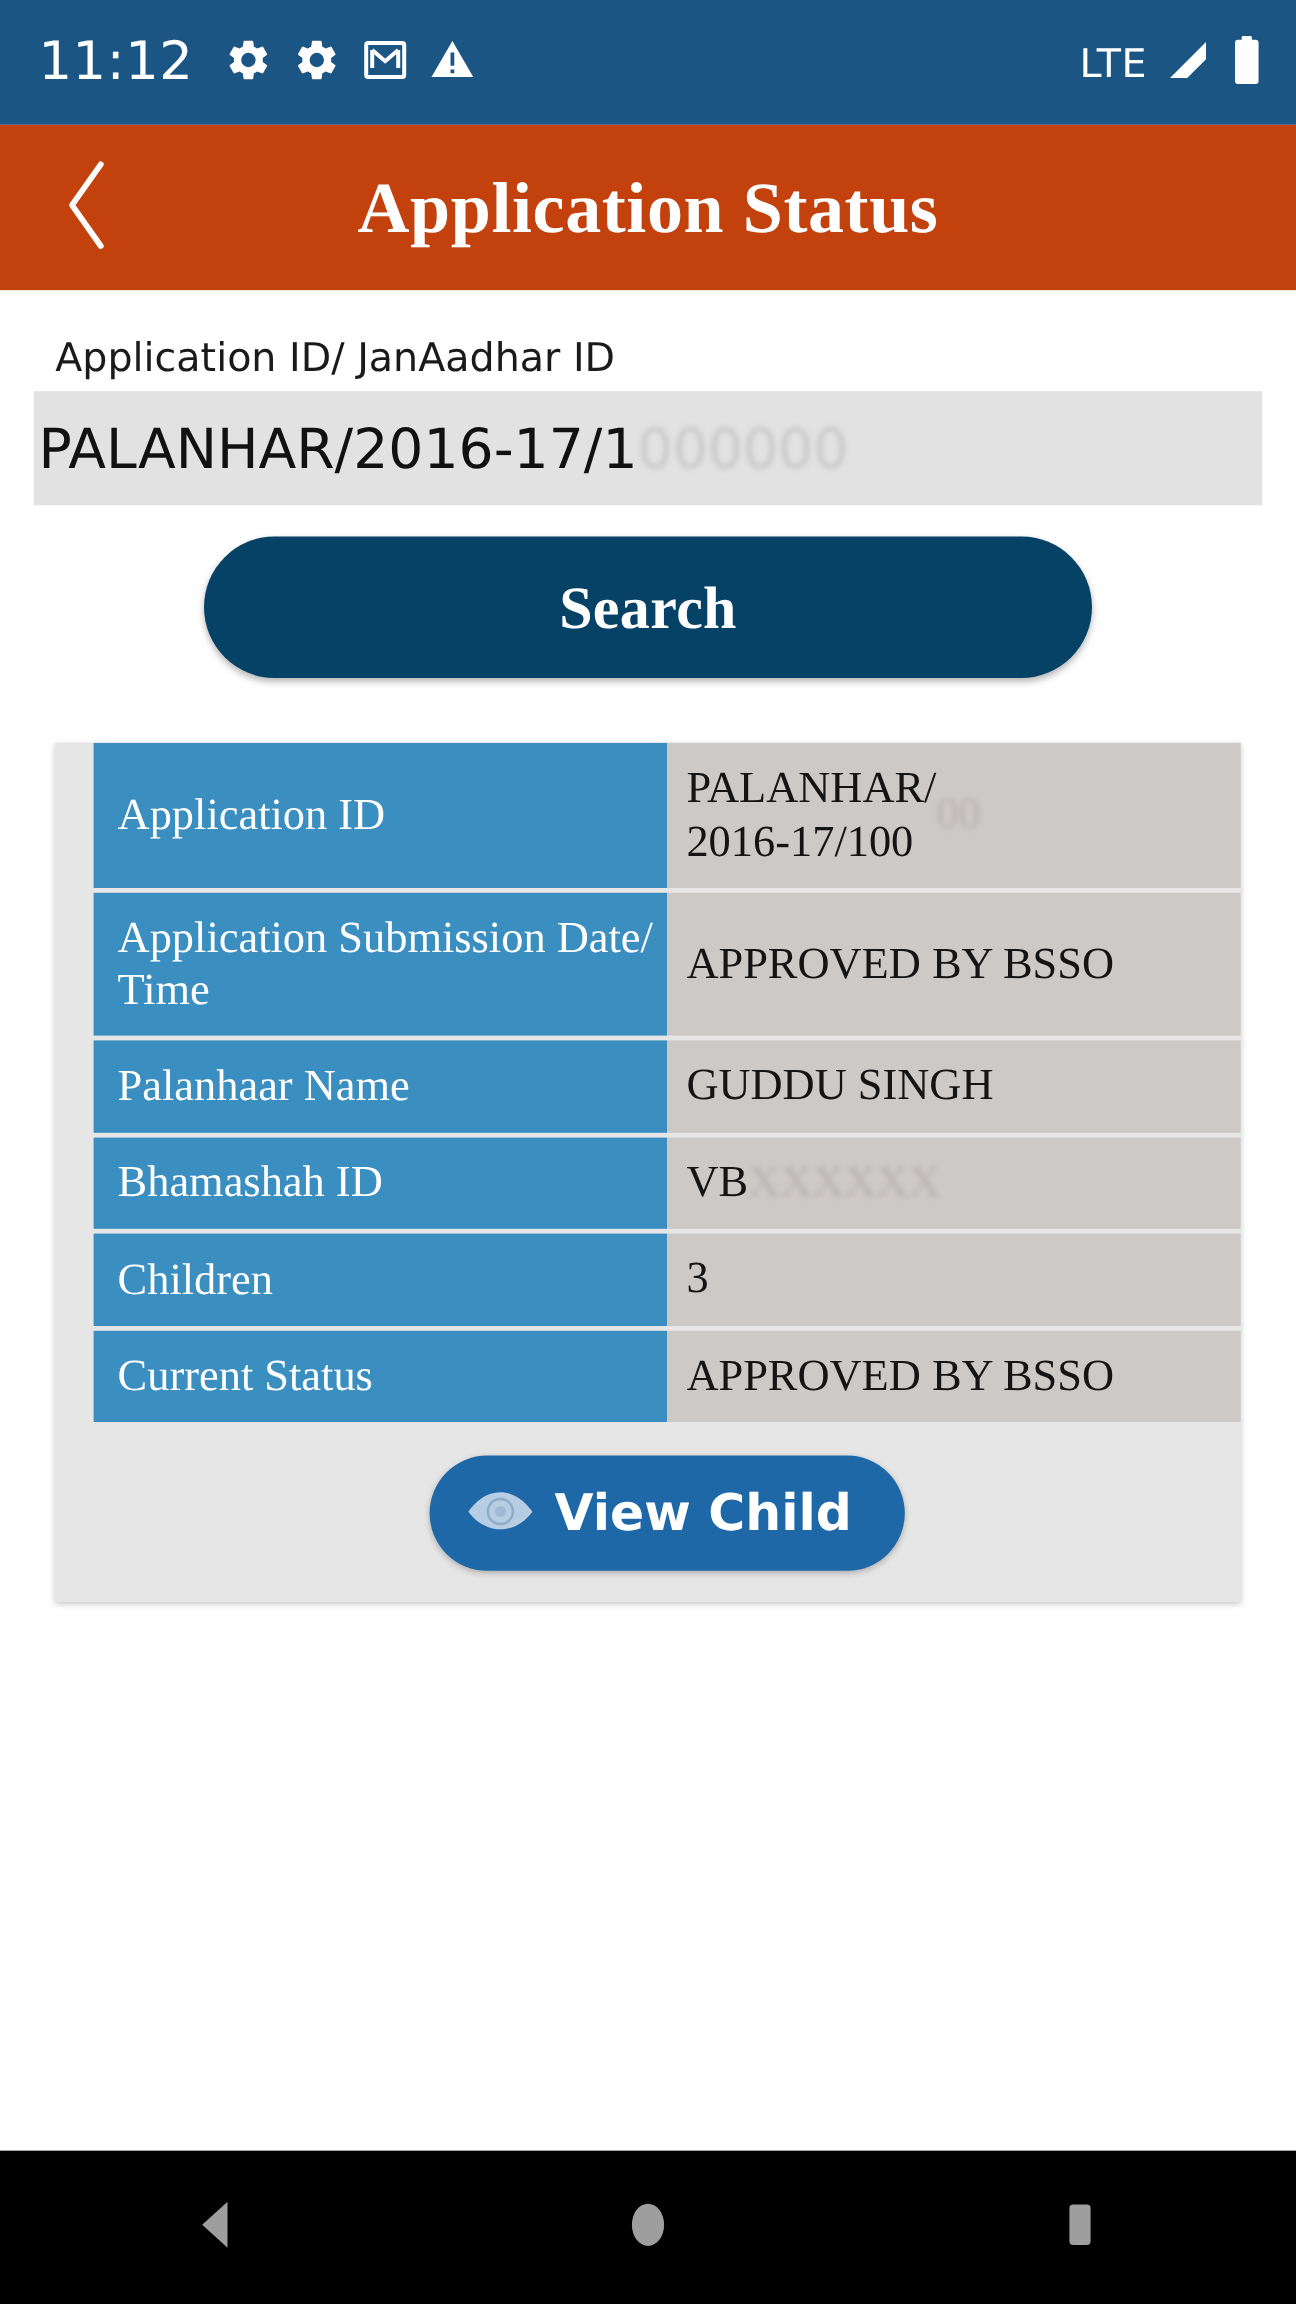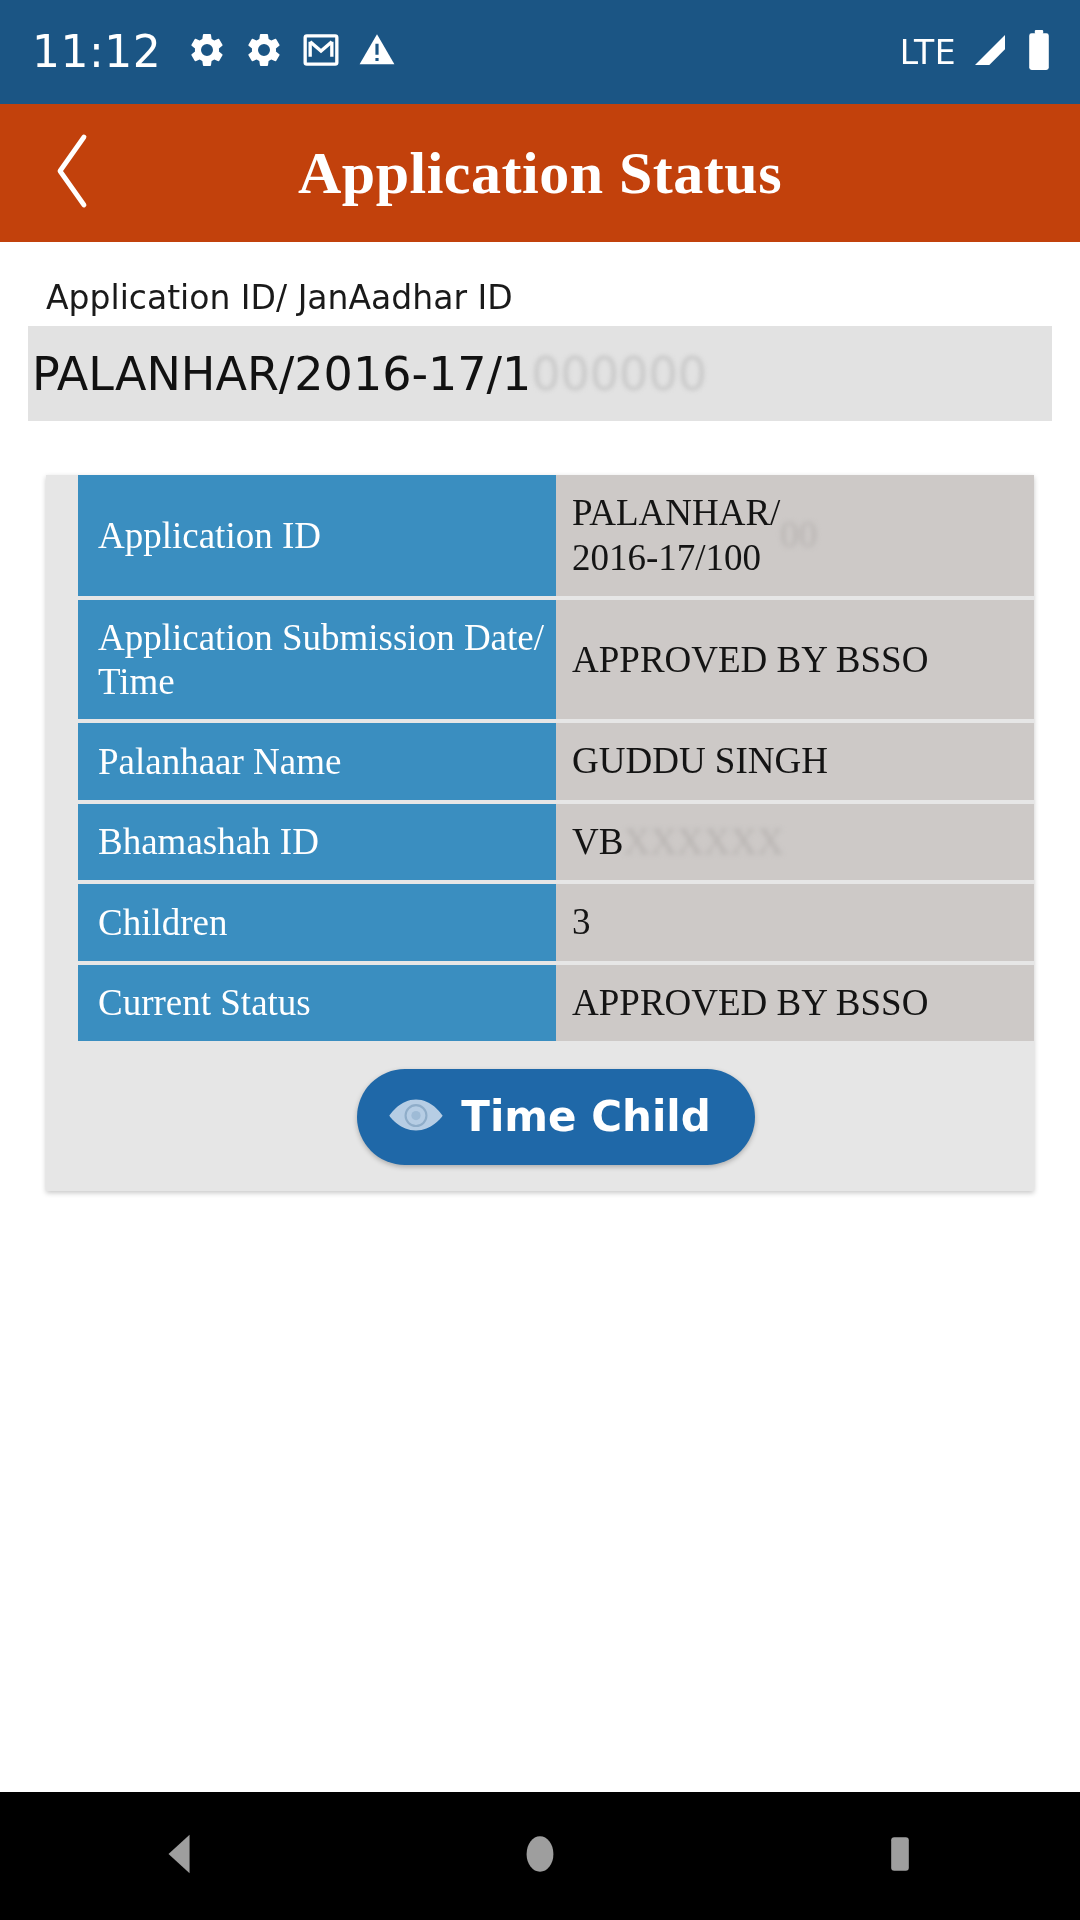--- a/index.html
+++ b/index.html
@@ -296,20 +296,23 @@
   </div>
 
   <div class="content">
 
     <div class="field-label">Application ID/ JanAadhar ID</div>
 
     <div class="input-box">
       <span class="input-value"><span>PALANHAR/2016-17/1</span><span class="redacted">000000</span></span>
     </div>
 
+    <div class="search-wrap">
+      <button class="search-btn">Search</button>
+    </div>
 
     <div class="result-card">
       <div id="result-rows">
           <div class="row tall">
             <div class="cell-label">Application ID</div>
             <div class="cell-value"><span>PALANHAR/
 2016-17/100</span><span class="redacted">00</span></div>
           </div>
           <div class="row tall">
             <div class="cell-label">Application Submission Date/ Time</div>
@@ -334,21 +337,21 @@
         </div>
       <div class="card-footer">
         <button class="view-child-btn">
           <span>
             <svg width="58" height="42" viewBox="0 0 30 20">
               <path d="M15 2 C7 2 2.2 9 1.2 10.4 C2.2 11.8 7 18 15 18 C23 18 27.8 11.8 28.8 10.4 C27.8 9 23 2 15 2 Z" fill="#b6cde4"></path>
               <circle cx="15" cy="10.3" r="5.4" fill="#b6cde4" stroke="#8fadc9" stroke-width="1.1"></circle>
               <circle cx="15" cy="10.3" r="2.4" fill="#9ebbd6"></circle>
             </svg>
           </span>
-          <span class="view-child-label">Time Child</span>
+          <span class="view-child-label">View Child</span>
         </button>
       </div>
     </div>
 
   </div>
 
   <div class="navbar">
     <div class="nav-btn">
       <span>
         <svg width="46" height="46" viewBox="0 0 24 24">

